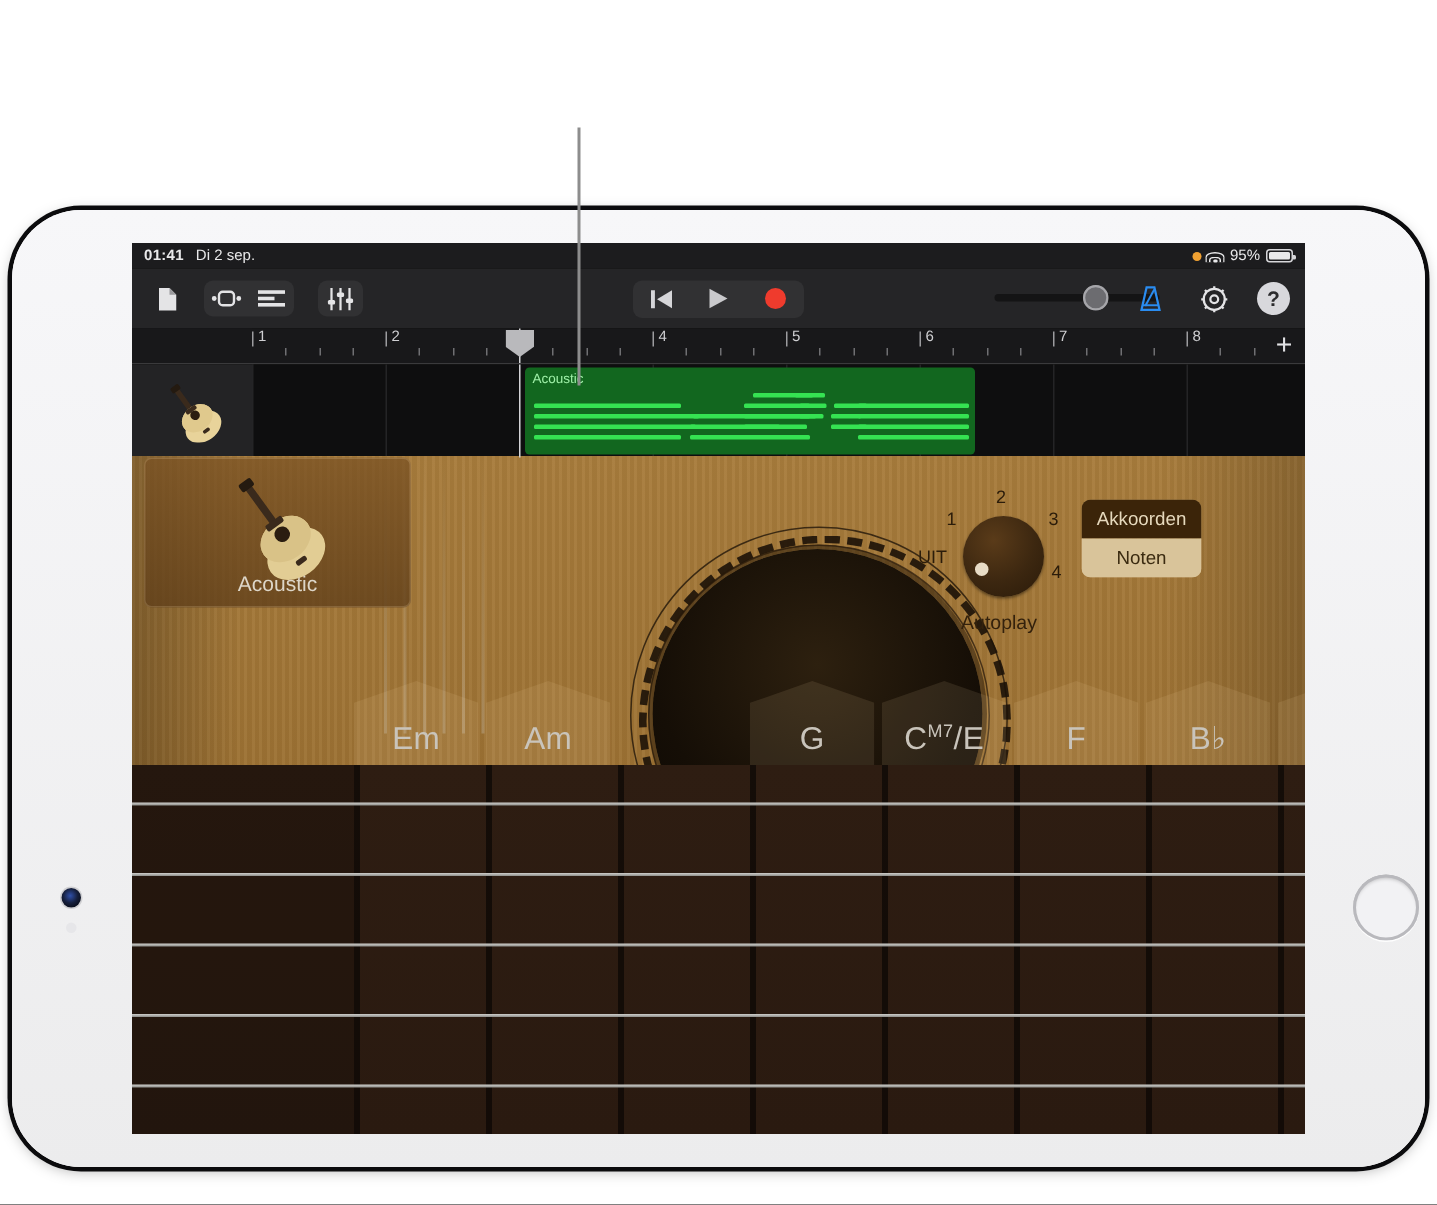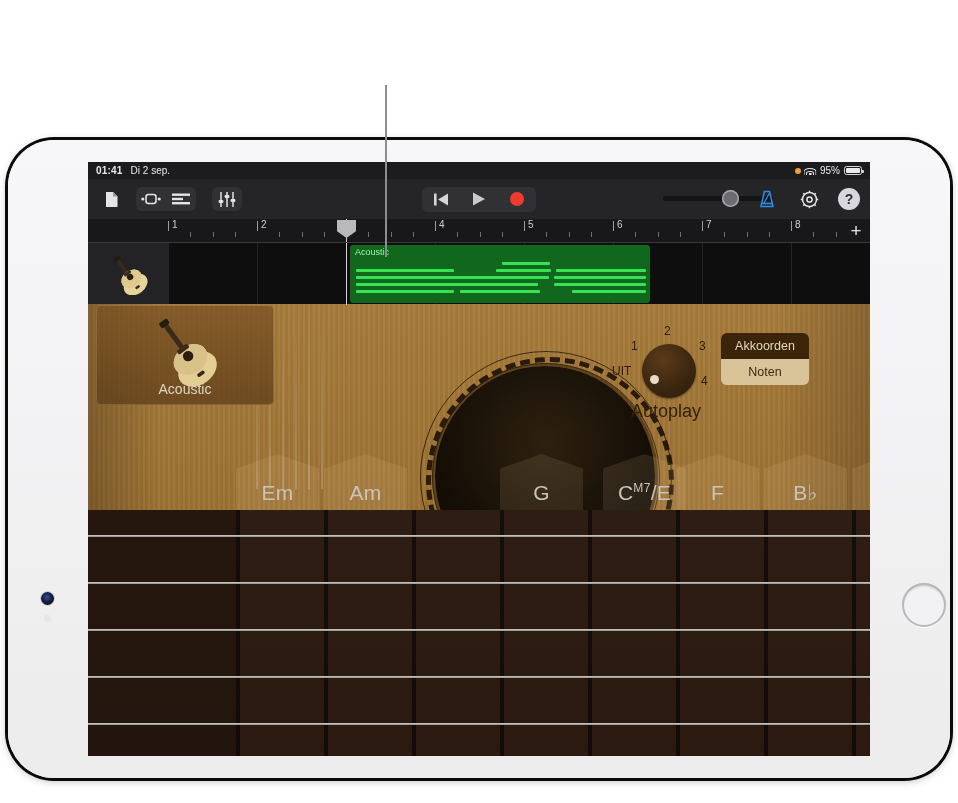--- a/index.html
+++ b/index.html
@@ -196,25 +196,25 @@
     position:absolute;left:30px;top:22px;width:54px;height:54px;border-radius:50%;
     background:radial-gradient(circle at 38% 30%,#5a3b19 0%,#3c2710 55%,#2a1a09 100%);
     box-shadow:0 1px 2px rgba(0,0,0,.45);
   }
   .knob-ind{
     position:absolute;left:8px;top:31px;width:9px;height:9px;border-radius:50%;
     background:#e8dcc6;
   }
   .knob-num{position:absolute;font-size:12px;color:#2b1c0a;}
   .ap-label{
-    position:absolute;left:0;right:0;bottom:0;text-align:center;font-size:18px;color:#33210c;
+    position:absolute;left:0;right:0;bottom:0;text-align:center;font-size:13px;color:#33210c;
   }
   
   .cn-switch{
-    position:absolute;left:633px;top:29px;width:88px;height:52px;
+    position:absolute;left:633px;top:29px;width:80px;height:52px;
     border-radius:6px;overflow:hidden;box-shadow:inset 0 0 0 1px rgba(255,235,190,.35);
   }
   .cn-seg{
     height:26px;display:flex;align-items:center;justify-content:center;font-size:12.5px;
   }
   .cn-on{background:#3b2409;color:#e6d9bd;}
   .cn-off{background:#d9c49a;color:#3a2a10;}
 
   
   .chordstrip{position:absolute;left:0;right:0;top:150px;height:56px;}
@@ -530,21 +530,21 @@
       <div class="chordstrip" id="chordstrip">
             <div class="chord" style="left: 148px;">
               <span>Em</span>
             </div>
             <div class="chord" style="left: 236px; justify-content: center;">
               <span>Am</span>
             </div>
             <div class="chord" style="left: 412px;">
               <span>G</span>
             </div>
-            <div class="chord" style="left: 500px; margin-left: 15px;">
+            <div class="chord" style="left: 500px;">
               <span>C<sup>M7</sup>/E</span>
             </div>
             <div class="chord" style="left: 588px;">
               <span>F</span>
             </div>
             <div class="chord" style="left: 676px;">
               <span>B♭</span>
             </div>
             <div class="chord" style="left: 764px;">
               <span>Bdim</span>

